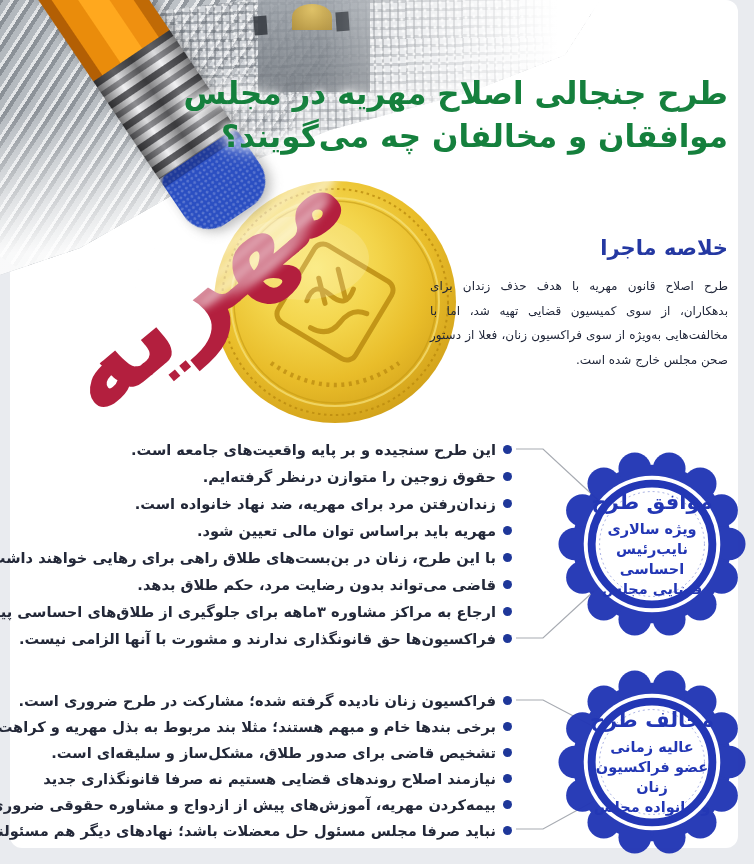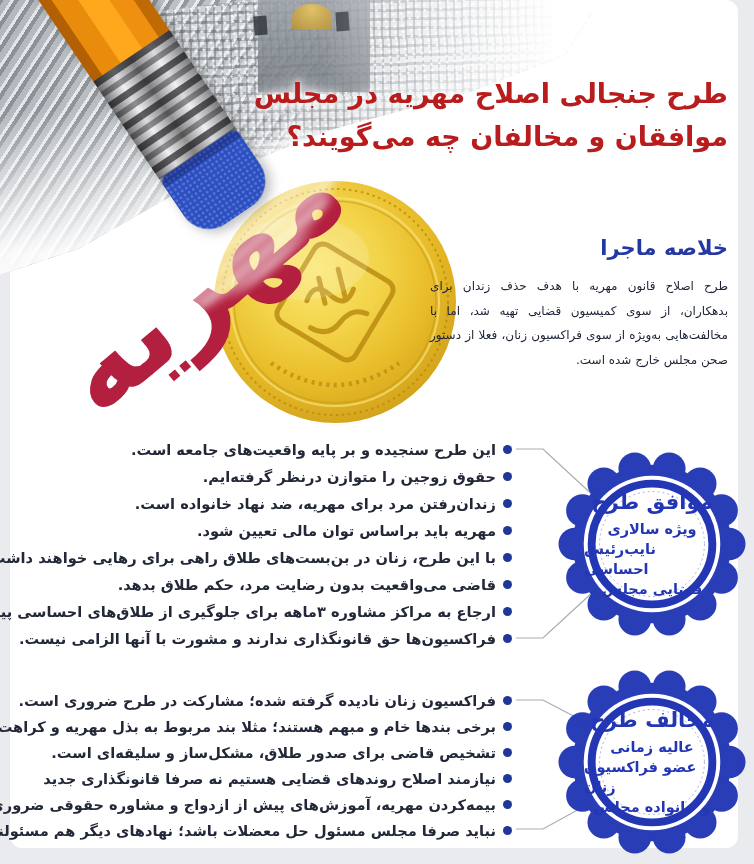--- a/index.html
+++ b/index.html
@@ -23,22 +23,22 @@
   .photo-rostrum { position:absolute; left:258px; top:0; width:112px; height:92px;
     background:linear-gradient(#9aa0a7,#71777e); opacity:.85; }
   .photo-dome { position:absolute; left:292px; top:4px; width:40px; height:26px; border-radius:50% 50% 0 0;
     background:radial-gradient(circle at 50% 20%, #e3c465, #b2913c); opacity:.95; }
   .portrait { position:absolute; width:13px; height:19px; background:#383d44; transform:rotate(-4deg); opacity:.9; }
   .photo-fade { position:absolute; inset:0;
     background:linear-gradient(to right, rgba(255,255,255,0) 52%, #fff 90%),
                linear-gradient(to bottom, rgba(255,255,255,0) 40%, rgba(255,255,255,.92) 92%); }
 
   
-  .headline { position:absolute; right:26px; top:72px; z-index:8; text-align:right; color:#b91c1c;
-    font-size:27px; line-height:43px; font-weight:900; letter-spacing:-.5px;
+  .headline { position:absolute; right:26px; top:72px; z-index:8; text-align:right; color:#15803d;
+    font-size:31px; line-height:43px; font-weight:900; letter-spacing:-.5px;
     text-shadow:0 0 6px #fff,0 0 14px #fff,0 0 22px #fff; }
 
   
   .coin { position:absolute; left:213px; top:180px; width:244px; height:244px; z-index:2; }
 
   
   .stamp-word { position:absolute; left:-100px; top:215px; width:600px; text-align:center; z-index:3;
     transform:rotate(-40deg); font-size:115px; font-weight:900; color:#b31f3e; letter-spacing:-2px; }
   .erase-smudge { position:absolute; left:118px; top:168px; width:240px; height:112px; z-index:4;
     transform:rotate(-40deg); border-radius:50%;
@@ -75,21 +75,21 @@
 
   
   .connectors { position:absolute; inset:0; z-index:5; pointer-events:none; }
 
   
   .badge { position:absolute; width:188px; height:188px; z-index:7; }
   .badge.agree { left:558px; top:450px; }
   .badge.oppose { left:558px; top:668px; }
   .badge svg { position:absolute; inset:0; }
   .badge-text { position:absolute; inset:0; display:flex; flex-direction:column; align-items:center; justify-content:center;
-    text-align:left; color:#2337b5; padding:0 26px; line-height:20px; }
+    text-align:center; color:#2337b5; padding:0 26px; line-height:20px; }
   .badge-title { font-size:21px; font-weight:900; margin-bottom:5px; line-height:24px; }
   .badge-name, .badge-role { font-size:14.5px; font-weight:700; }
 </style>
 </head>
 <body>
 
 <div class="page">
   <div class="card"></div>
 
   <div class="photo">
@@ -171,21 +171,21 @@
     <li>
         <span class="dot"></span>
         <span>مهریه باید براساس توان مالی تعیین شود.</span>
       </li>
     <li>
         <span class="dot"></span>
         <span>با این طرح، زنان در بن‌بست‌های طلاق راهی برای رهایی خواهند داشت.</span>
       </li>
     <li>
         <span class="dot"></span>
-        <span>قاضی می‌واقعیت بدون رضایت مرد، حکم طلاق بدهد.</span>
+        <span>قاضی می‌تواند بدون رضایت مرد، حکم طلاق بدهد.</span>
       </li>
     <li>
         <span class="dot"></span>
         <span>ارجاع به مراکز مشاوره ۳ماهه برای جلوگیری از طلاق‌های احساسی پیش‌بینی شده است.</span>
       </li>
     <li>
         <span class="dot"></span>
         <span>فراکسیون‌ها حق قانونگذاری ندارند و مشورت با آنها الزامی نیست.</span>
       </li>
   </ul>

